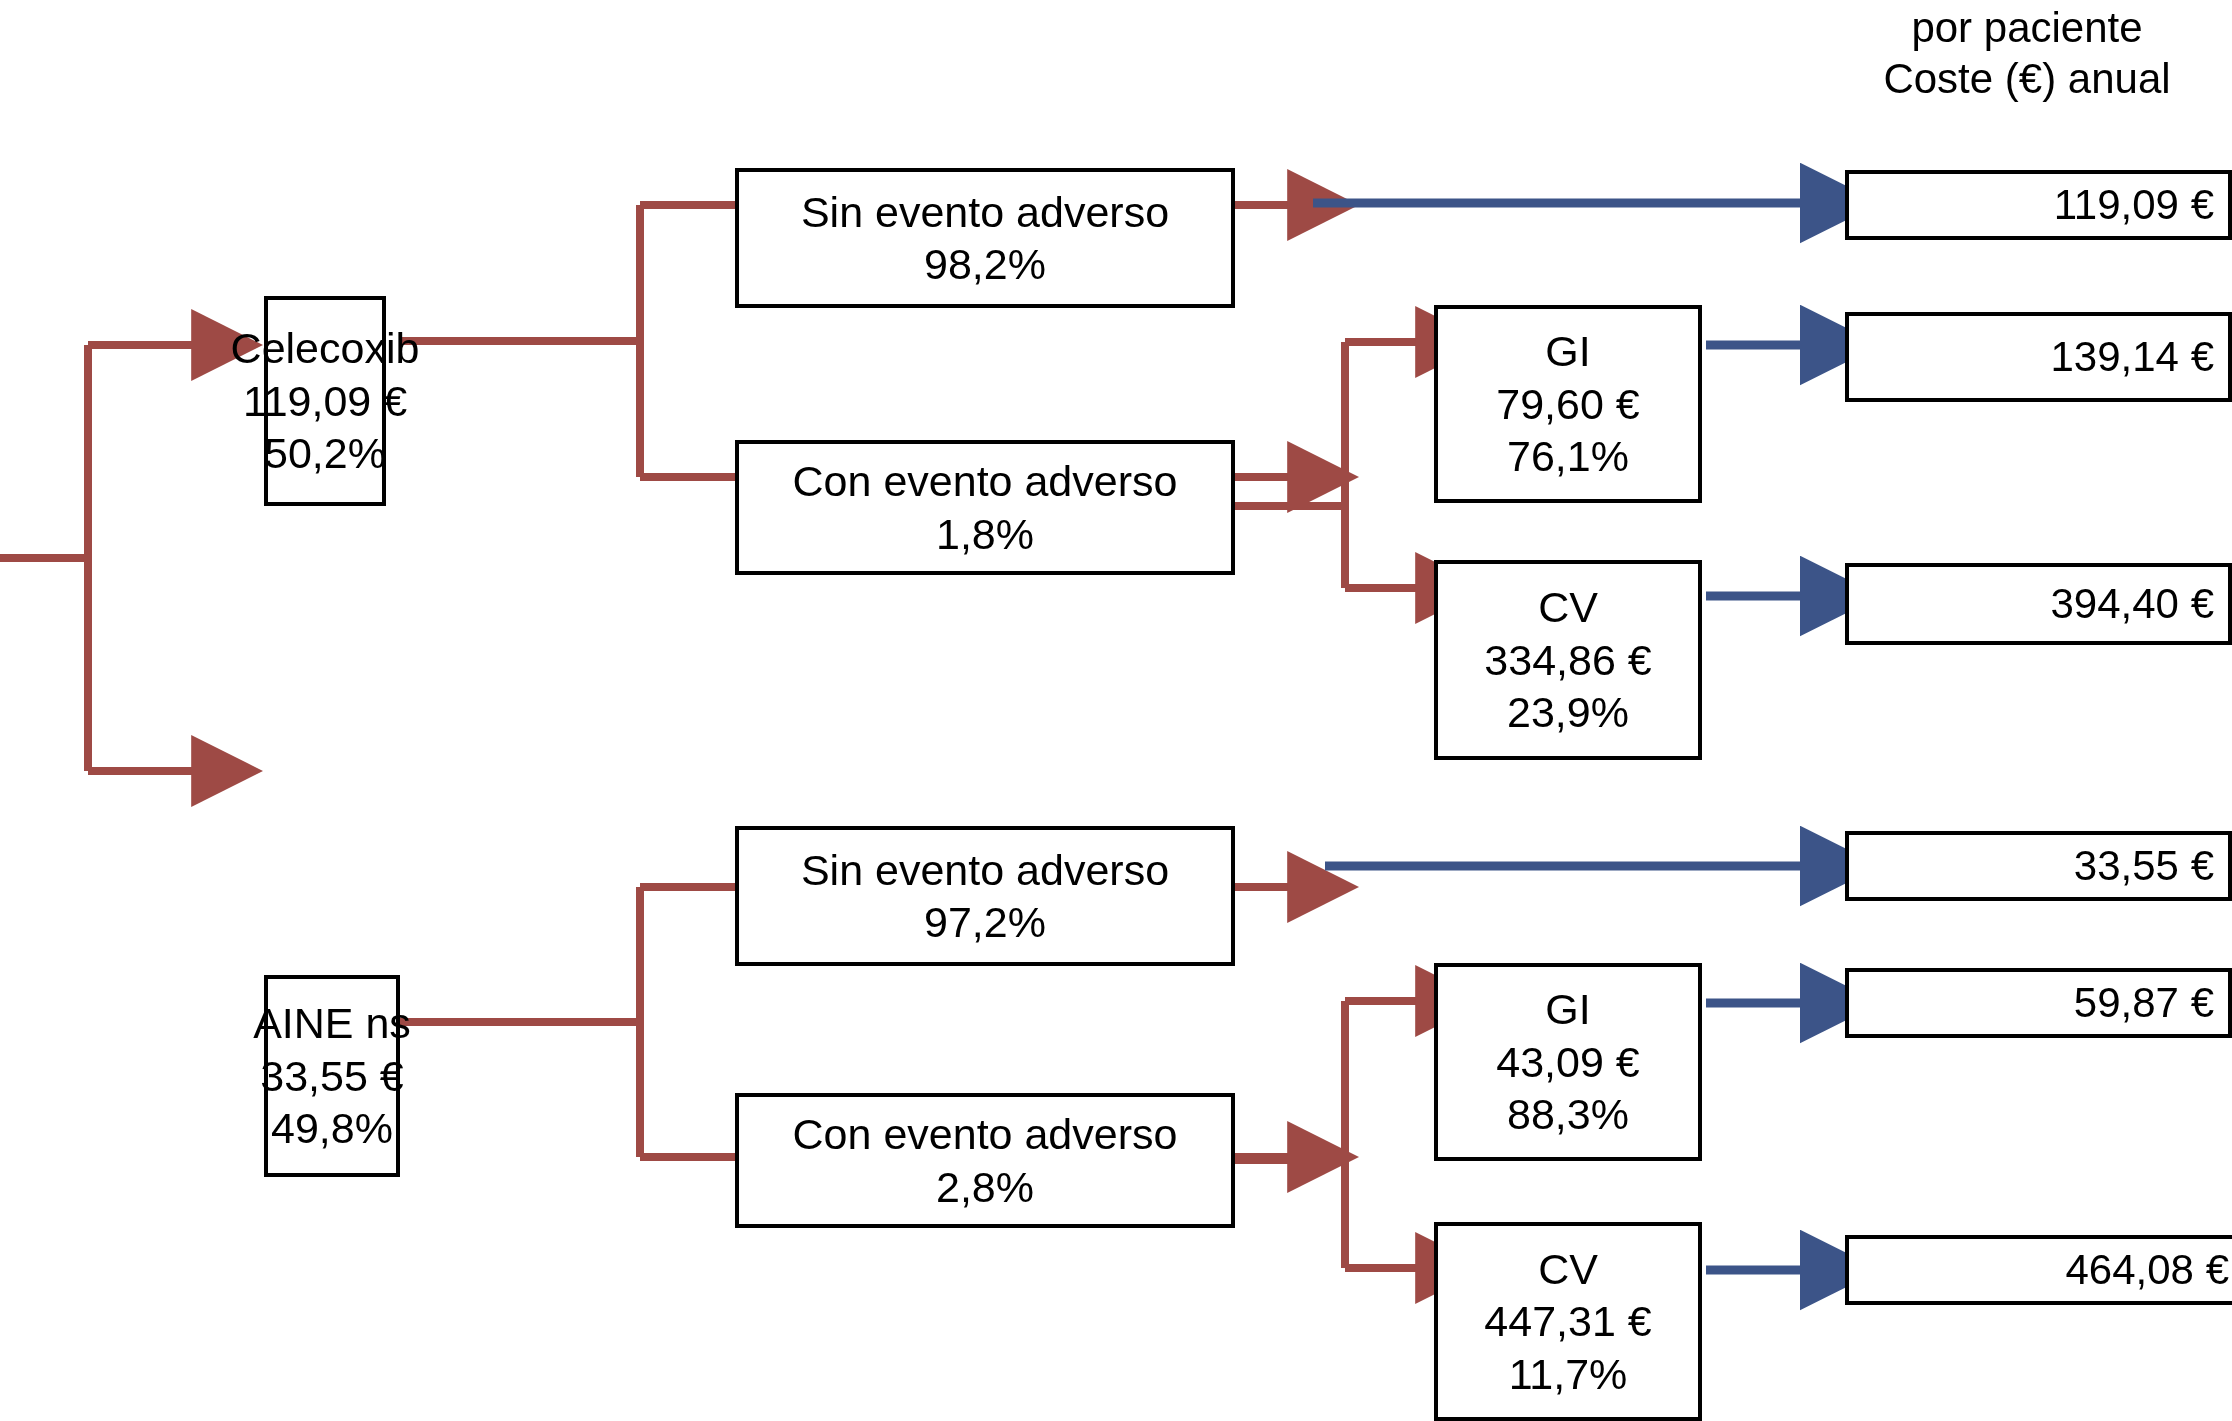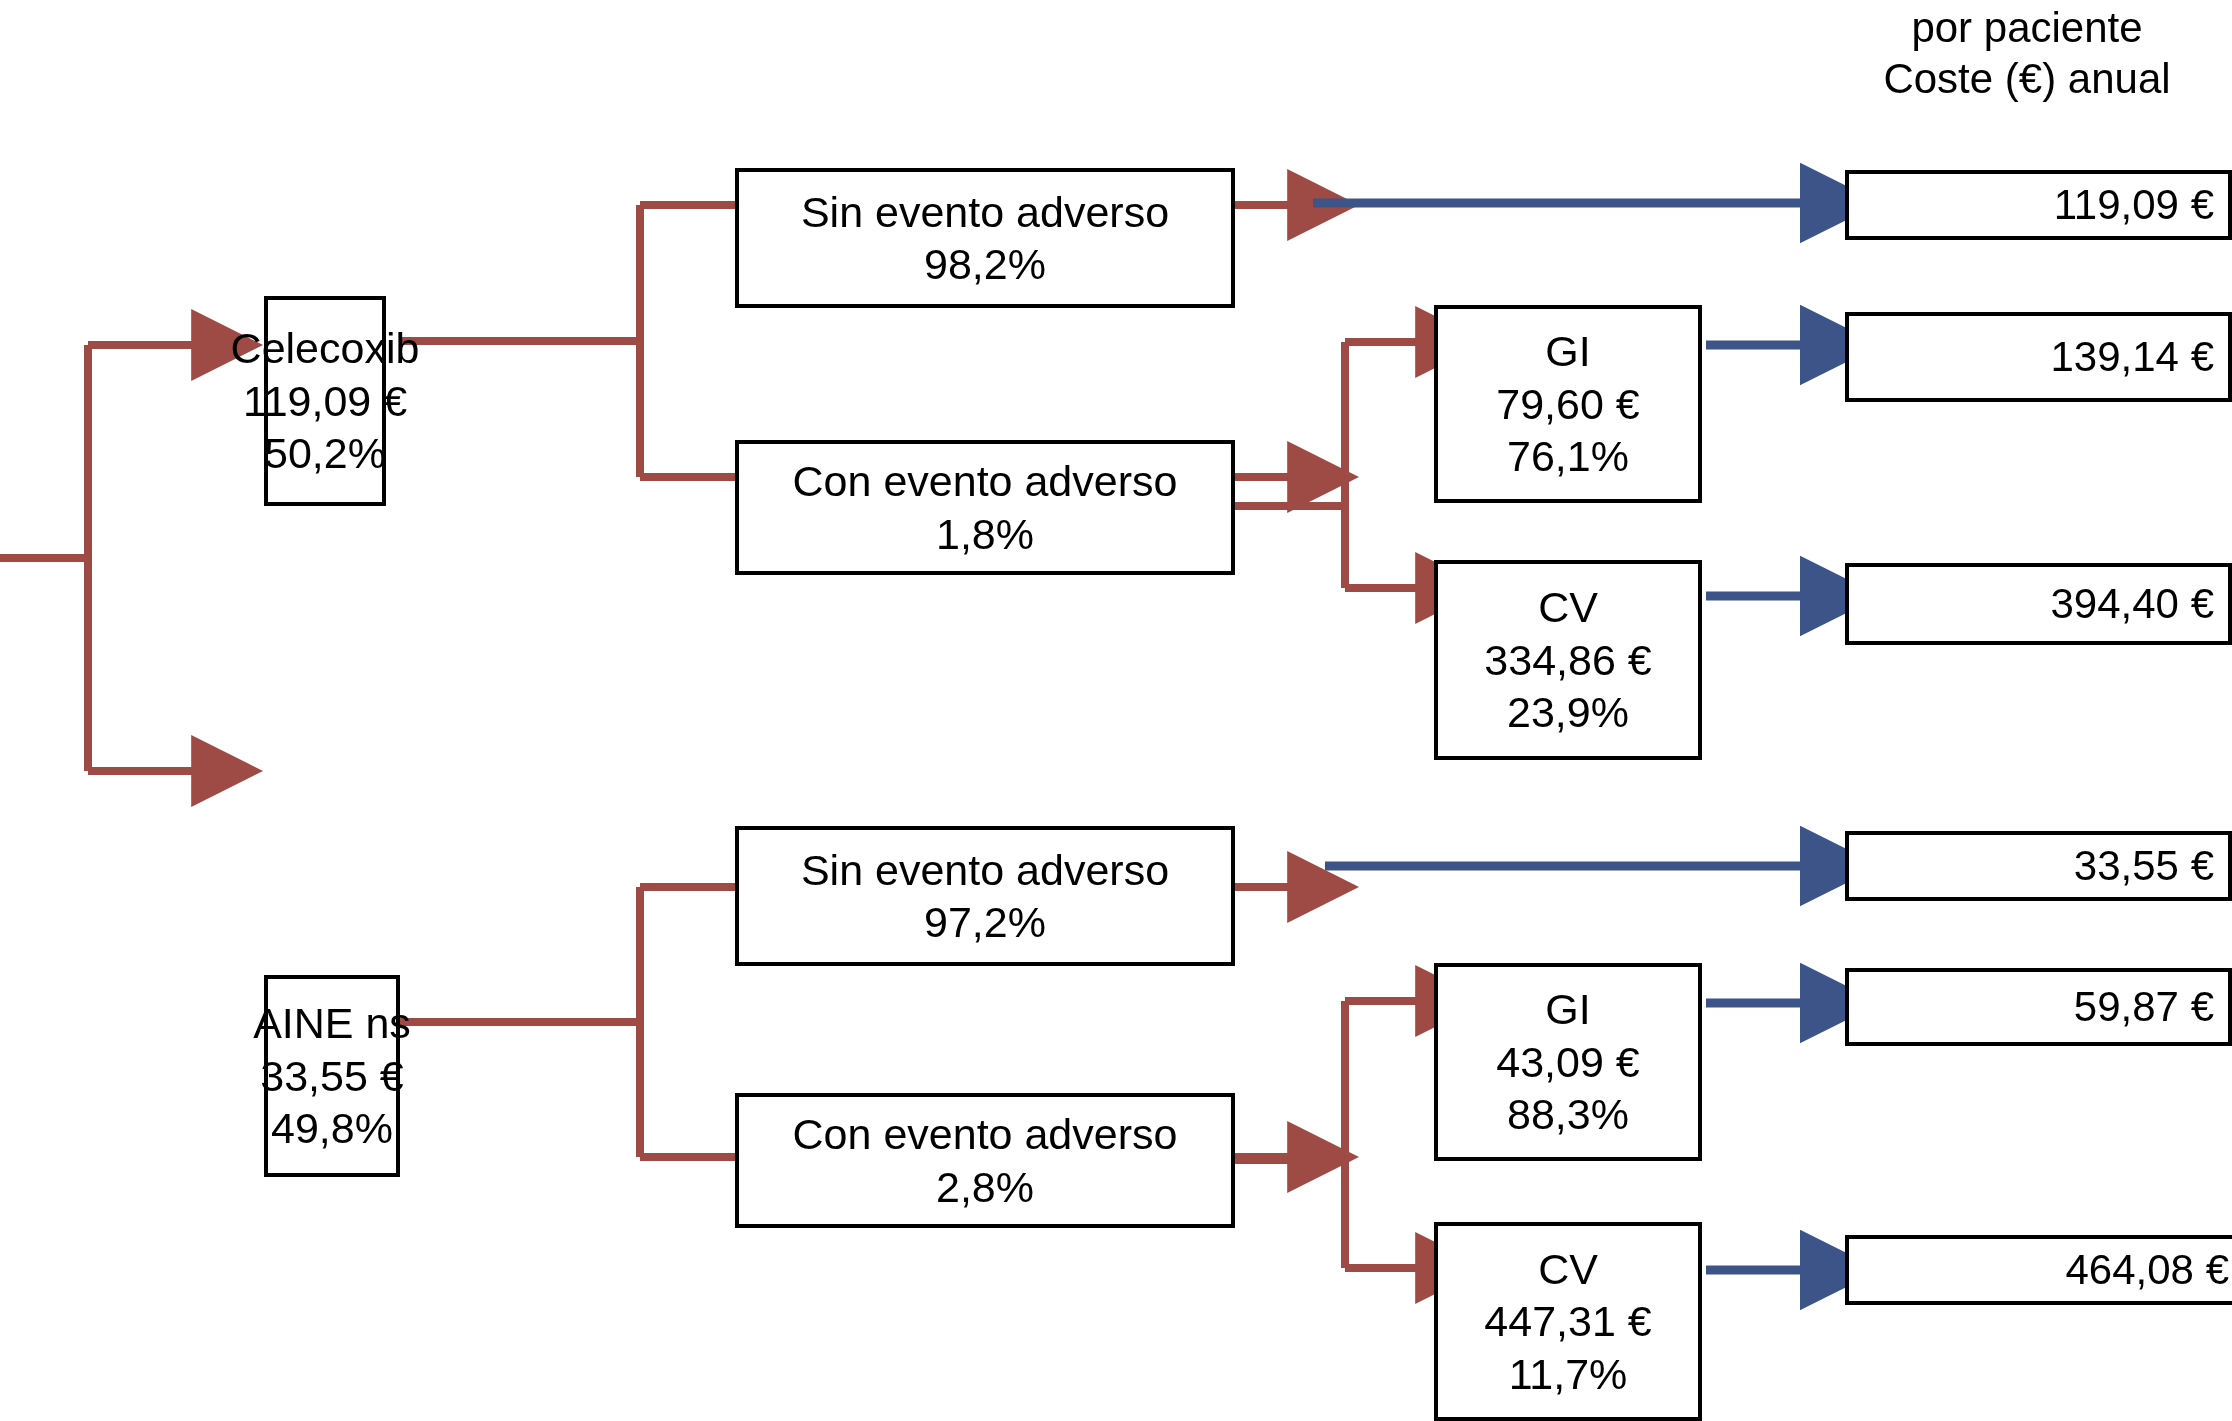--- a/index.html
+++ b/index.html
@@ -202,21 +202,21 @@
   <div class="node" style="left:1434px; top:1222px; width:268px; height:199px;">
     <span class="line">CV</span>
     <span class="line">447,31 €</span>
     <span class="line">11,7%</span>
   </div>
 
   <div class="result" style="left:1845px; top:831px; width:387px; height:70px;">
     <span>33,55 €</span>
   </div>
 
-  <div class="result" style="left:1845px; top:968px; width:387px; height:78px;">
+  <div class="result" style="left:1845px; top:968px; width:387px; height:70px;">
     <span>59,87 €</span>
   </div>
 
   <div class="result" style="left:1845px; top:1235px; width:402px; height:70px;">
     <span>464,08 €</span>
   </div>
 
 </div>
 
 </body></html>

